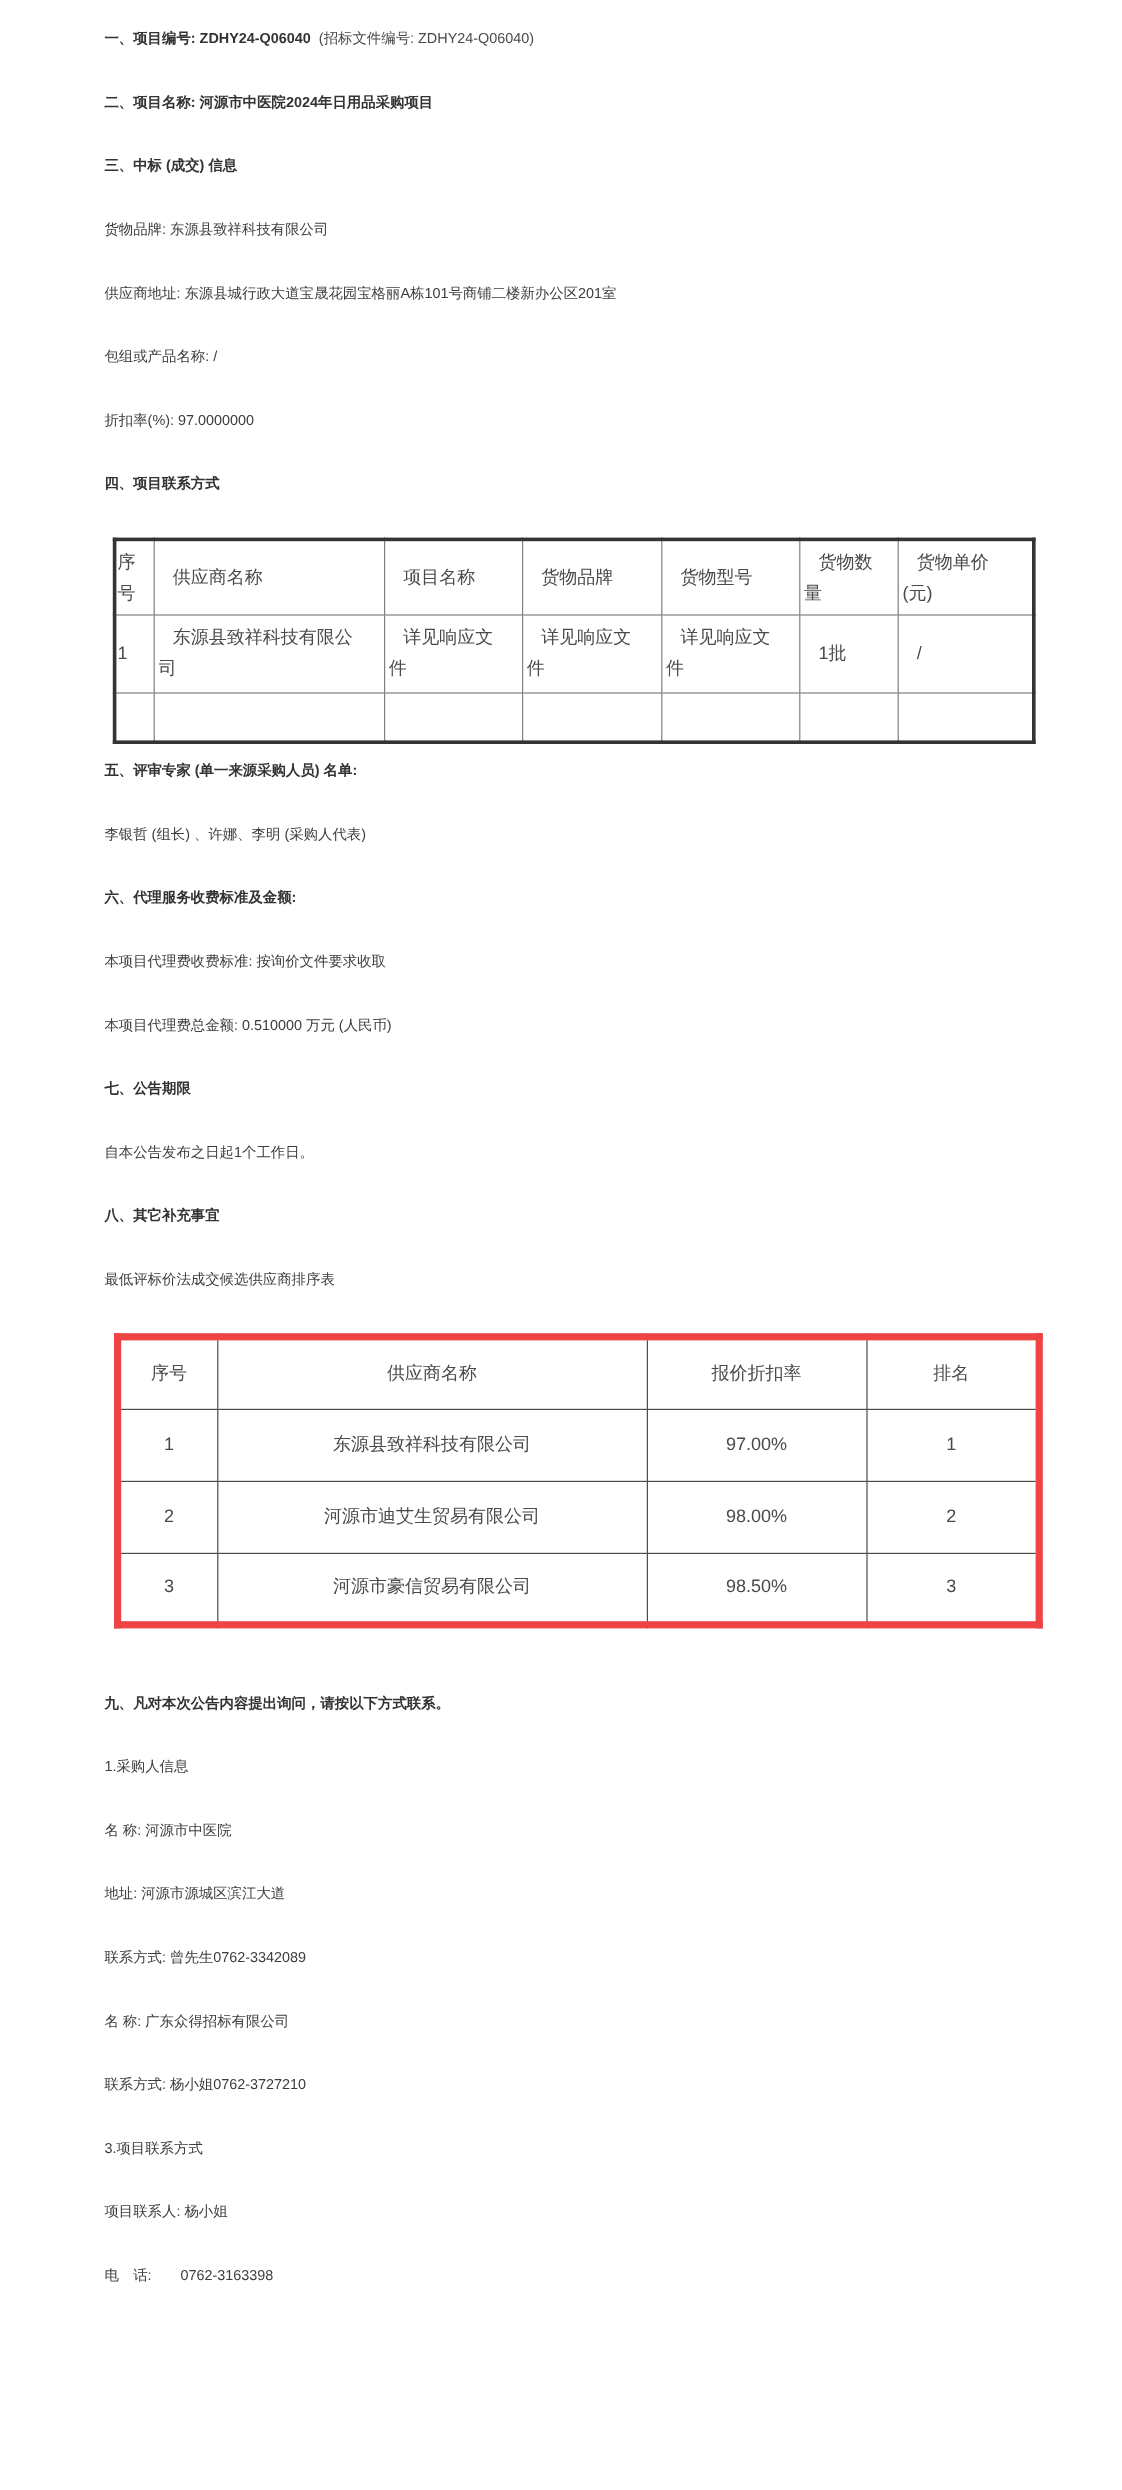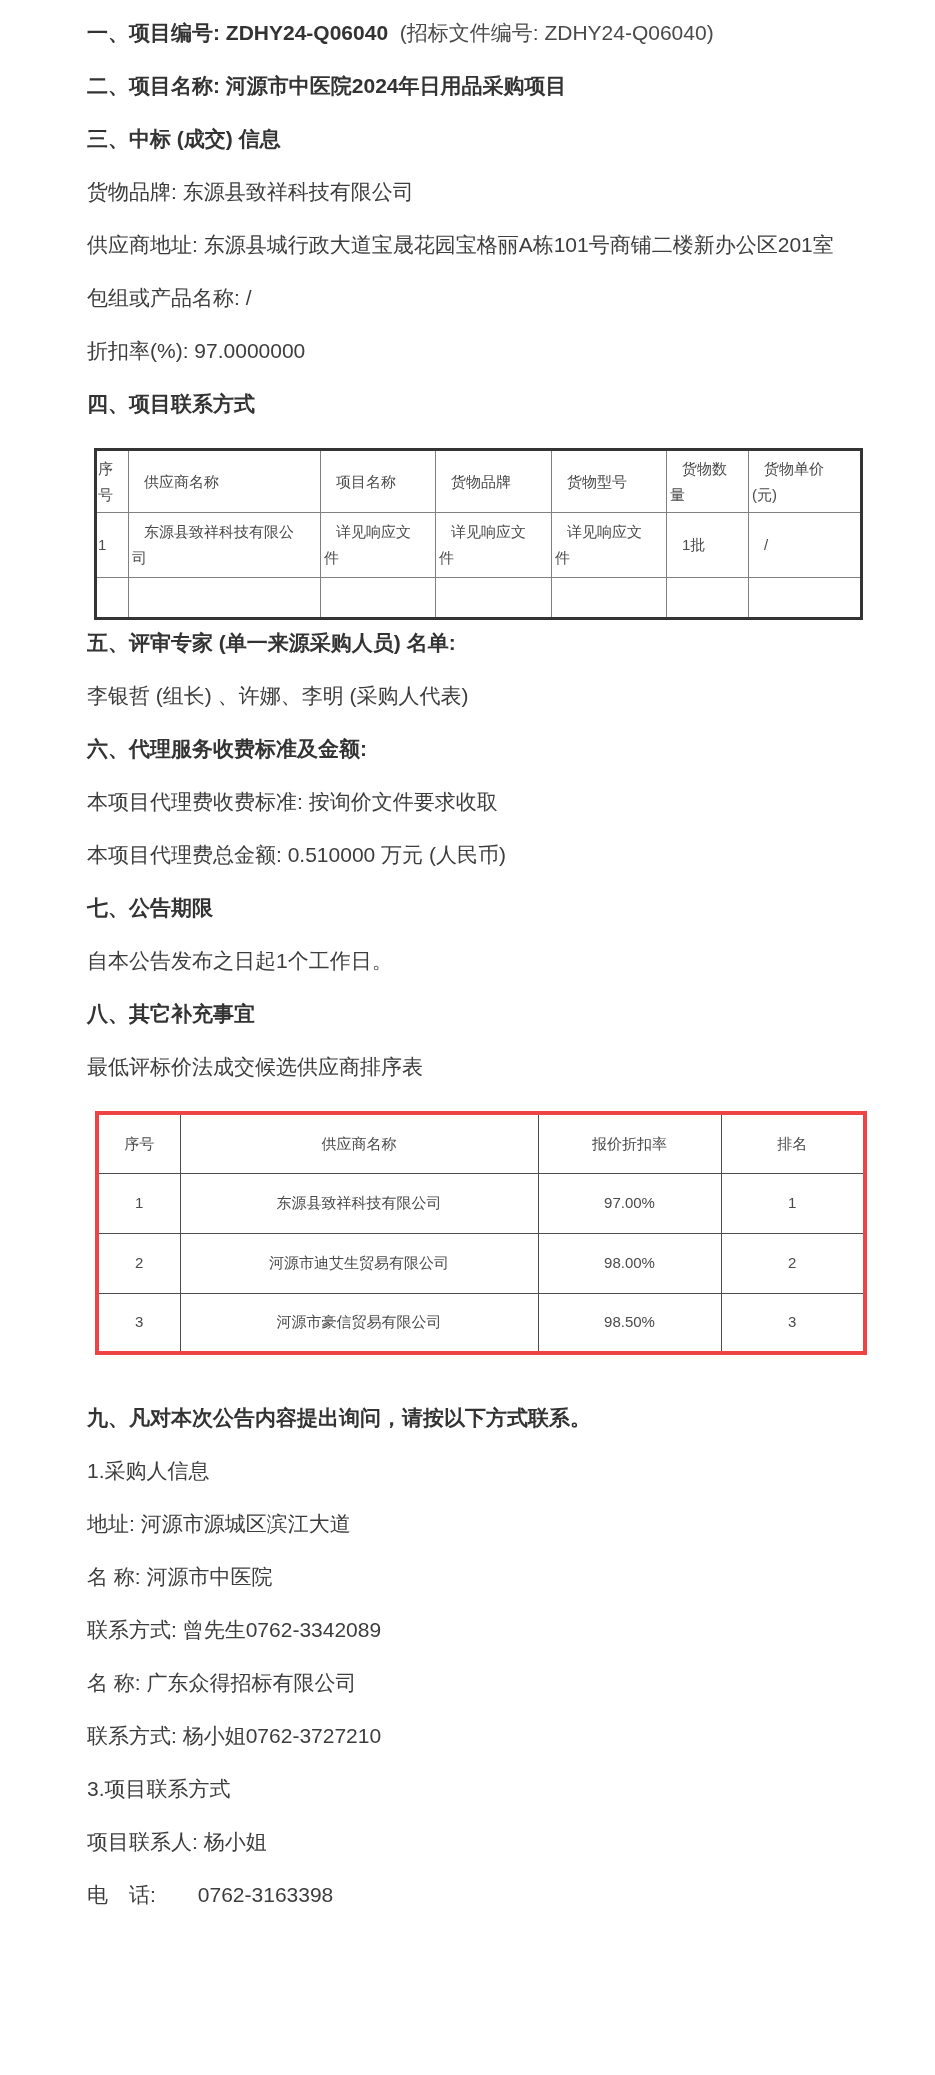--- a/index.html
+++ b/index.html
@@ -11,21 +11,21 @@
     position:relative;
     width:935px;
     min-height:2075px;
     margin:0 auto;
     background:#ffffff;
     box-sizing:border-box;
     padding:24px 60px 40px 87px;
   }
   p{
     margin:0 0 36px 0;
-    font-size:21px;
+    font-size:12px;
     line-height:17px;
     color:#3d3d3d;
     white-space:pre-wrap;
   }
   p.hd{
     font-weight:bold;
     color:#333333;
   }
   p.hd .normal{
     font-weight:normal;
@@ -56,21 +56,21 @@
     text-indent:0;
     padding:2px 1px;
   }
   .t1 tr.r-head{height:63px;}
   .t1 tr.r-data{height:65px;}
   .t1 tr.r-empty{height:41px;}
   
   .t2{
     width:768px;
     margin:0 0 54px 8px;
-    border:4px solid #ef4444;
+    border:6px solid #ef4444;
   }
   .t2 td{
     border:1px solid #4d4d4d;
     vertical-align:middle;
     text-align:center;
     padding:2px 4px;
     line-height:24px;
     overflow:hidden;
   }
   .t2 tr{height:60px;}
@@ -194,24 +194,24 @@
       <td>98.50%</td>
       <td>3</td>
     </tr>
   </tbody>
     </table>
 
   <p class="hd">九、凡对本次公告内容提出询问，请按以下方式联系。</p>
 
   <p>1.采购人信息</p>
 
+  <p>名 称: 河源市中医院</p>
+
   <p>地址: 河源市源城区滨江大道</p>
 
-  <p>名 称: 河源市中医院</p>
-
   <p>联系方式: 曾先生0762-3342089</p>
 
 
   <p>名 称: 广东众得招标有限公司</p>
 
 
   <p>联系方式: 杨小姐0762-3727210</p>
 
   <p>3.项目联系方式</p>
 

